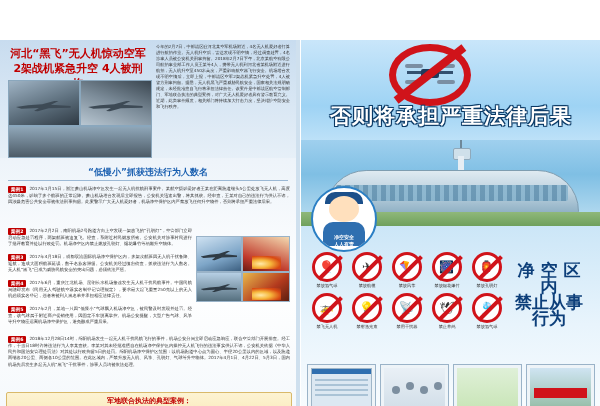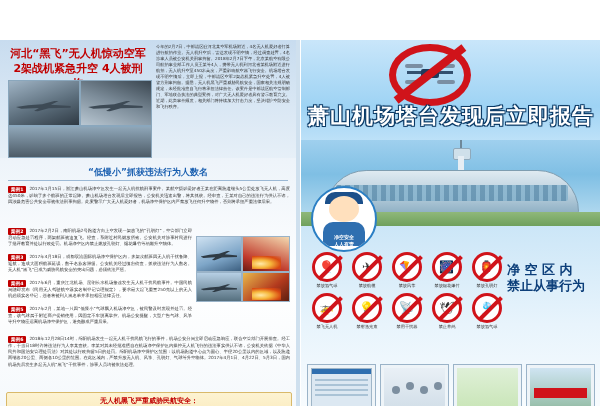--- a/index.html
+++ b/index.html
@@ -181,22 +181,22 @@
     position:absolute;left:-1px;top:11px;width:32px;height:3.5px;background:#d0131a;
     transform:rotate(-45deg);
   }
   .no-sign .gl{
     position:absolute;left:0;top:0;width:24px;height:24px;line-height:24px;
     text-align:center;font-size:12px;color:#333;
   }
   .icon-cell .cap{font-size:4.2px;color:#333;margin-top:1px;line-height:6px;}
 
   .clean-box{
-    position:absolute;right:10px;top:222px;width:84px;
-    color:#0d3f7a;font-weight:bold;font-size:13px;line-height:16px;
+    position:absolute;right:10px;top:222px;width:84px;text-align:center;
+    color:#0d3f7a;font-weight:bold;font-size:17px;line-height:16px;
   }
 
   .bottom-photos{
     position:absolute;left:6px;bottom:8px;width:288px;height:74px;
     display:flex;gap:4px;
   }
   .bp{
     flex:1;border:1px solid #9ab3c8;position:relative;overflow:hidden;background:#eef4f8;
   }
   .bp .cap{
@@ -268,21 +268,21 @@
       </div>
     <div class="inline-photo ip4">
         <div class="flame"></div>
       </div>
 
     <div class="case" style="top:296px;width:282px;">
       <span class="tag">案例6</span><span>2018年12月28日14时，绵阳机场发生一起无人机干扰民航飞行的事件，机场公安分局立即启动应急响应，联合空管部门开展排查。经工作，于当日18时许将违法行为人李某查获。李某对其未经批准擅自在机场净空保护区内操控无人机飞行的违法事实供认不讳，公安机关依据《中华人民共和国治安管理处罚法》对其处以行政拘留5日的处罚。绵阳机场净空保护区范围：以机场跑道中心点为圆心、半径20公里以内的区域，以及跑道两端各20公里、两侧各10公里的范围。在此区域内，严禁升放无人机、风筝、孔明灯、气球等升空物体。2017年4月1日、4月22日、5月3日，国内机场先后发生多起无人机“黑飞”干扰事件，涉事人员均被依法处理。</span>
     </div>
 
     <div class="bottom-banner">
-      <div class="bb-title">无人机黑飞严重威胁民航安全：</div>
+      <div class="bb-title">军地联合执法的典型案例：</div>
       <div class="bb-line" style="top:15px;">遵守机场净空保护区相关法律法规，支持配合机场净空保护工作，严禁违规放飞</div>
       <div class="bb-line" style="top:27px;">遵放“无人机”等空气球等升空物体，共同维护机场净空安全，保障航空安全</div>
     </div>
   </div>
 
   <div class="right">
     <div class="sky"></div>
 
     <div class="prohibit">
       <div class="drone">
@@ -291,21 +291,21 @@
         <div class="rot c"></div>
         <div class="rot d"></div>
         <div class="arm l"></div>
         <div class="arm r"></div>
         <div class="body"></div>
       </div>
       <div class="ring"></div>
       <div class="slash"></div>
     </div>
 
-    <div class="main-title">萧山机场塔台发现后立即报告</div>
+    <div class="main-title">否则将承担严重法律后果</div>
 
     <div class="terminal">
       <div class="tower">
         <div class="mast"></div>
         <div class="cab"></div>
         <div class="shaft"></div>
       </div>
       <div class="bldg">
         <div class="glass"></div>
       </div>

